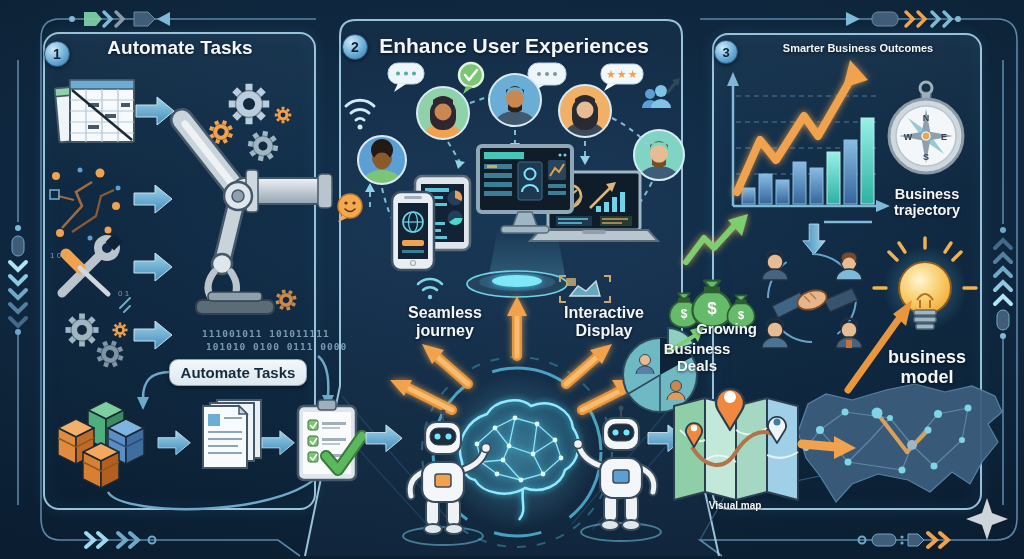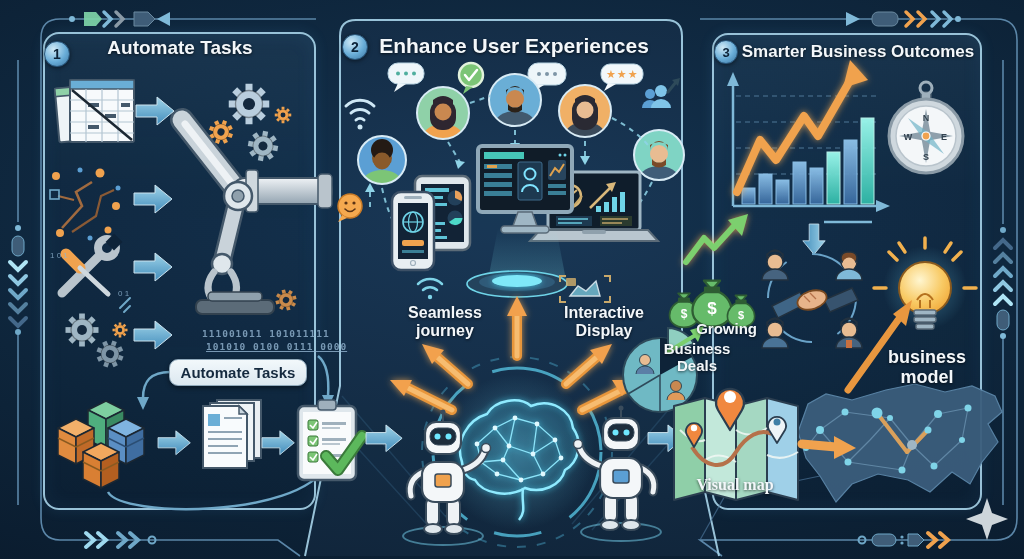--- a/index.html
+++ b/index.html
@@ -843,30 +843,31 @@
     </g>
   </svg>
 
   <div class="badge" style="left:44px;top:41px;">1</div>
   <div class="lbl" style="left:180px;top:37px;font-size:19px;width:220px;">Automate Tasks</div>
 
   <div class="badge" style="left:342px;top:34px;">2</div>
   <div class="lbl" style="left:514px;top:34px;font-size:21px;width:330px;">Enhance User Experiences</div>
 
   <div class="badge" style="left:714px;top:40px;width:22px;height:22px;font-size:13px;">3</div>
-  <div class="lbl" style="left:858px;top:42px;font-size:17px;width:240px;">Smarter Business Outcomes</div>
+  <div class="lbl" style="left:858px;top:42px;font-size:11px;width:240px;">Smarter Business Outcomes</div>
 
   <div class="bin" style="left:202px;top:328px;">111001011 101011111</div>
-  <div class="bin" style="left:206px;top:341px;text-decoration:underline;">101010 0100 0111 0000</div>
+  <div class="bin" style="left:206px;top:341px;">101010 0100 0111 0000</div>
 
   <div class="boxlbl">Automate Tasks</div>
 
   <div class="stars" style="left:606px;top:68px;">★★★</div>
 
   <div class="lbl" style="left:445px;top:304px;font-size:16px;width:96px;">Seamless journey</div>
   <div class="lbl" style="left:604px;top:304px;font-size:16px;width:104px;">Interactive Display</div>
 
+  <div class="lbl" style="left:927px;top:186px;font-size:14.5px;width:92px;">Business trajectory</div>
   <div class="lbl" style="left:717px;top:321px;font-size:15px;width:80px;text-align:right;">Growing</div>
   <div class="lbl" style="left:697px;top:341px;font-size:15px;width:82px;">Business Deals</div>
   <div class="lbl" style="left:927px;top:347px;font-size:18px;width:88px;">business model</div>
-  <div class="lbl" style="left:735px;top:476px;font-size:16px;width:110px;font-family:Liberation Serif, serif;">Visual map</div>
+  <div class="lbl" style="left:735px;top:500px;font-size:10px;width:110px;">Visual map</div>
 
 </div>
 
 </body></html>

